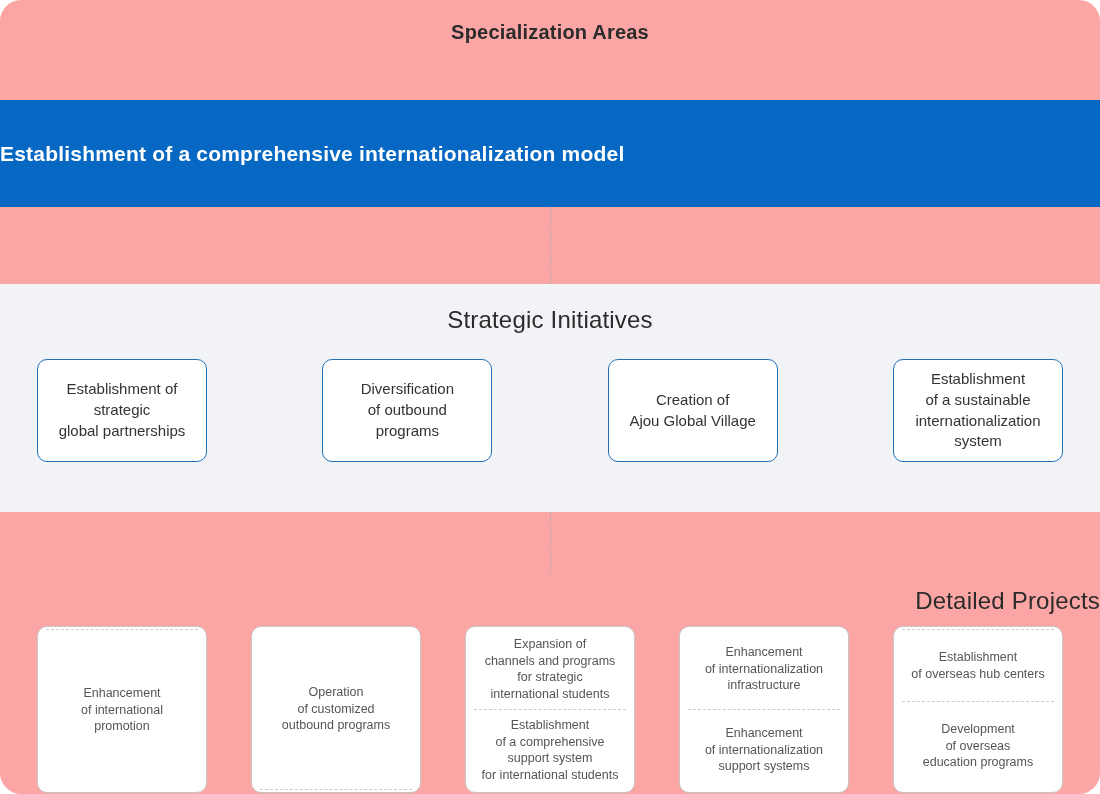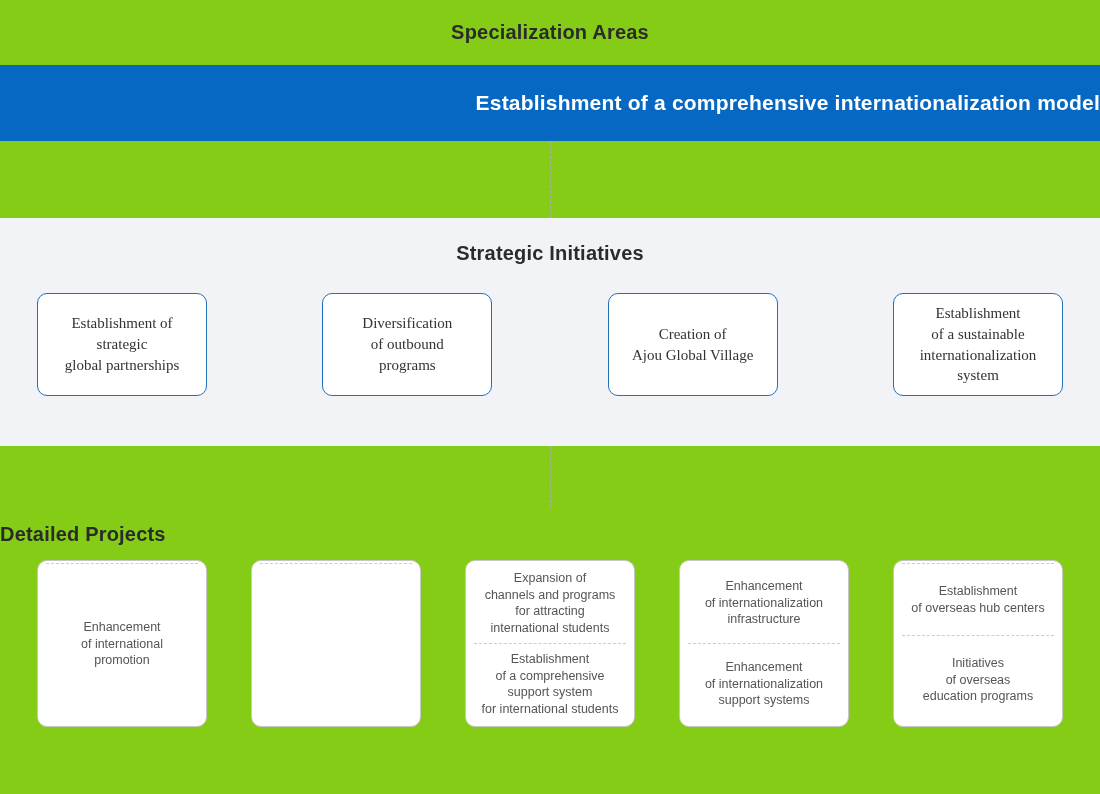--- a/index.html
+++ b/index.html
@@ -1,73 +1,73 @@
 <!DOCTYPE html>
 <html><head>
 <meta charset="utf-8">
 <style>
   * { margin: 0; padding: 0; box-sizing: border-box; }
   html, body { width: 1100px; height: 794px; background: #ffffff; overflow: hidden; }
   body { font-family: "Liberation Sans", sans-serif; }
 
-  .page { position: relative; width: 1100px; height: 794px; background: #84cc16; }
+  .page { position: relative; width: 1100px; height: 794px; background: #fca5a5; border-radius: 21px; }
 
   .top-heading {
     height: 65px;
     display: flex; align-items: center; justify-content: center;
     font-size: 20px; font-weight: 700; color: #2b2b2b;
     letter-spacing: 0.2px;
   }
 
   .banner {
-    height: 76px; background: #0768c4;
-    display: flex; align-items: center; justify-content: flex-end;
+    height: 107px; background: #0768c4;
+    display: flex; align-items: center; justify-content: flex-start; margin-top: 35px;
   }
   .banner span {
     color: #ffffff; font-size: 21px; font-weight: 700; letter-spacing: 0.2px;
   }
 
   .connector {
     width: 1px; margin: 0 auto;
     border-left: 1px dashed #aeaeae;
   }
   .connector.top { height: 77px; }
   .connector.bottom { height: 62px; }
 
   .gray-section {
     height: 228px; background: #f2f3f7;
     padding-top: 24px;
   }
   .section-heading {
-    text-align: center; font-size: 20px; font-weight: 700; color: #2b2b2b;
+    text-align: center; font-size: 24px; font-weight: 400; color: #2b2b2b;
     line-height: 23px; letter-spacing: 0.2px;
   }
 
   .boxes-row {
     display: flex; justify-content: space-between;
     margin: 0 37px;
   }
-  .gray-section .boxes-row { margin-top: 28px; font-family: Liberation Serif, serif; }
+  .gray-section .boxes-row { margin-top: 28px; }
 
   .sbox {
     width: 170px; height: 103px;
     background: #ffffff;
     border: 1.5px solid #2170b8;
     border-radius: 10px;
     display: flex; align-items: center; justify-content: center;
     padding: 4px;
   }
   .sbox span {
     white-space: pre-line; text-align: center;
     font-size: 15px; line-height: 1.38; color: #333333;
   }
 
   .detailed-heading {
     height: 52px;
-    display: flex; align-items: center; justify-content: flex-start;
+    display: flex; align-items: center; justify-content: flex-end;
   }
 
   .dbox {
     width: 170px; height: 167px;
     background: #ffffff;
     border: 1px solid #c6c6c6;
     border-radius: 10px;
     display: flex; flex-direction: column;
     padding: 2px 0;
   }
@@ -135,28 +135,33 @@
     <div class="dbox">
       <div class="ddivider"></div>
       <div class="dcell">
         <span>Enhancement
 of international
 promotion</span>
       </div>
     </div>
 
     <div class="dbox">
+      <div class="dcell">
+        <span>Operation
+of customized
+outbound programs</span>
+      </div>
       <div class="ddivider"></div>
     </div>
 
     <div class="dbox">
       <div class="dcell">
         <span>Expansion of
 channels and programs
-for attracting
+for strategic
 international students</span>
       </div>
       <div class="ddivider"></div>
       <div class="dcell">
         <span>Establishment
 of a comprehensive
 support system
 for international students</span>
       </div>
     </div>
@@ -176,21 +181,21 @@
     </div>
 
     <div class="dbox">
       <div class="ddivider"></div>
       <div class="dcell">
         <span>Establishment
 of overseas hub centers</span>
       </div>
       <div class="ddivider"></div>
       <div class="dcell">
-        <span>Initiatives
+        <span>Development
 of overseas
 education programs</span>
       </div>
     </div>
 
   </div>
 
 </div>
 
 </body></html>

